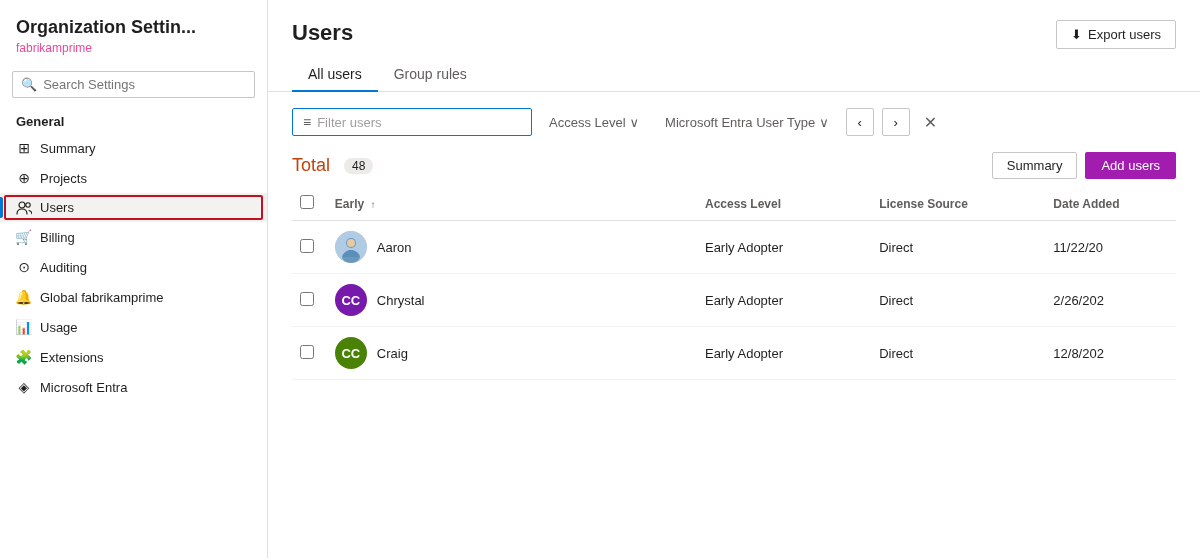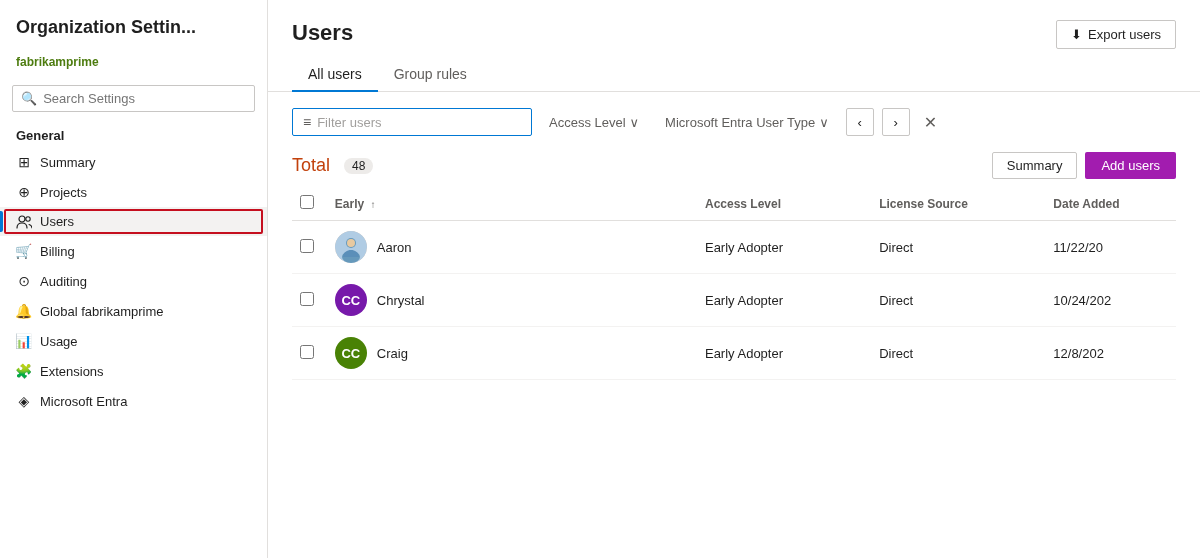--- a/index.html
+++ b/index.html
@@ -21,23 +21,22 @@
       padding: 16px 16px 4px 16px;
     }
     .sidebar-title {
       font-size: 18px;
       font-weight: 600;
       color: #1f1f1f;
       line-height: 1.3;
     }
     .sidebar-subtitle {
       font-size: 12px;
-      color: #4d7c0f;
-      margin-top: 16px;
-      font-weight: bold;
+      color: #ec4899;
+      margin-top: 2px;
     }
     .sidebar-search {
       margin: 12px 12px 8px 12px;
       display: flex;
       align-items: center;
       border: 1px solid #c8c6c4;
       border-radius: 2px;
       padding: 5px 8px;
       background: #fff;
       cursor: text;
@@ -477,21 +476,21 @@
           <tr>
             <td class="col-check"><input type="checkbox" style=""></td>
             <td class="col-name">
               <div class="user-cell">
                 <div class="avatar" style="background: rgb(119, 25, 170);">CC</div>
                 <span>Chrystal</span>
               </div>
             </td>
             <td class="col-access">Early Adopter</td>
             <td class="col-license">Direct</td>
-            <td class="col-date">10/24/202</td>
+            <td class="col-date">2/26/202</td>
           </tr>
           <tr>
             <td class="col-check"><input type="checkbox" style=""></td>
             <td class="col-name">
               <div class="user-cell">
                 <div class="avatar" style="background: rgb(73, 130, 5);">CC</div>
                 <span>Craig</span>
               </div>
             </td>
             <td class="col-access">Early Adopter</td>

